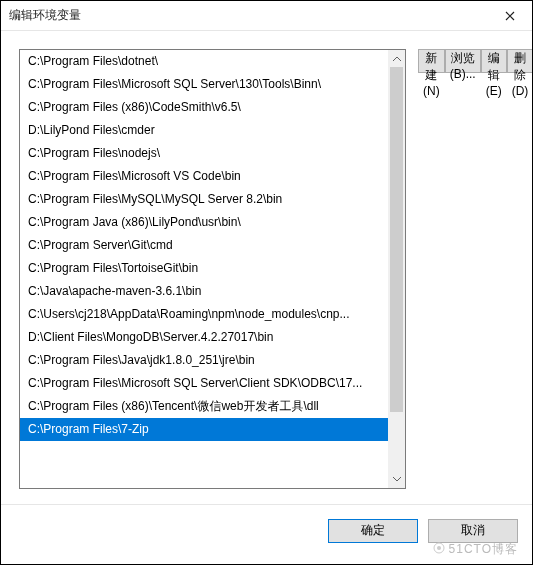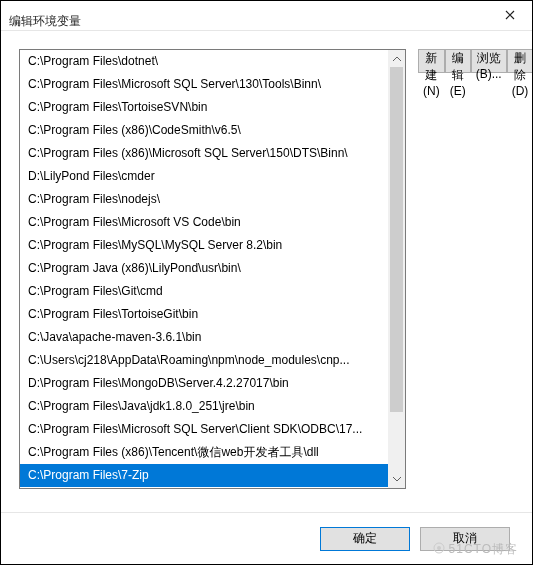--- a/index.html
+++ b/index.html
@@ -1,19 +1,19 @@
 <!DOCTYPE html>
 <html><head>
 <meta charset="utf-8">
 <style>
   * { box-sizing: border-box; }
   html, body { margin:0; padding:0; font-family: "Microsoft YaHei", "Segoe UI", Tahoma, sans-serif; font-size:12px; }
   body { width:533px; height:565px; background:#fff; border:1px solid #000; overflow:hidden; position:relative; }
 
-  .titlebar { display:flex; align-items:flex-end; height:30px; border-bottom:1px solid #e6e6e6; padding:0 0 0 8px; }
+  .titlebar { display:flex; align-items:center; height:30px; border-bottom:1px solid #e6e6e6; padding:0 0 0 8px; }
   .titlebar .title { flex:1; font-size:12px; color:#222; }
   .titlebar .close { width:44px; height:30px; display:flex; align-items:center; justify-content:center; cursor:pointer; }
   .titlebar .close svg { width:10px; height:10px; }
 
   .client { display:flex; padding:18px 14px 0 18px; }
   .listbox-wrap { flex:1; }
   .listbox { border:1px solid #7a7a7a; height:440px; overflow:hidden; position:relative; background:#fff; }
   .list-inner { position:absolute; inset:0; overflow-y:hidden; }
   .list-row { padding:3px 4px 3px 8px; white-space:nowrap; overflow:hidden; text-overflow:ellipsis; font-size:12px; color:#000; cursor:default; line-height:17px; }
   .list-row.selected { background:#0078d7; color:#fff; }
@@ -23,21 +23,21 @@
   .sb-thumb { position:absolute; left:2px; right:2px; top:0; height:345px; background:#cdcdcd; }
 
   .side-buttons { width:100px; margin-left:12px; display:flex; flex-direction:row; }
   .side-buttons button, .footer button {
     height:24px; background:#e1e1e1; border:1px solid #adadad; font-family:inherit; font-size:12px; cursor:pointer; padding:0 4px;
   }
   .side-buttons button { width:90px; margin-bottom:12px; }
   .gap-small { height:22px; }
   .gap-big { height:26px; }
 
-  .footer { position:absolute; left:0; right:0; bottom:0; height:52px; border-top:1px solid #e6e6e6; display:flex; align-items:center; justify-content:flex-end; padding-right:22px; gap:10px; }
+  .footer { position:absolute; left:0; right:0; bottom:8px; height:52px; border-top:1px solid #e6e6e6; display:flex; align-items:center; justify-content:flex-end; padding-right:14px; gap:10px; }
   .footer button { width:90px; height:24px; }
   .footer button.default { border-color:#0078d7; }
 
   .watermark { position:absolute; right:14px; bottom:6px; color:#bbb; font-size:12px; pointer-events:none; letter-spacing:1px; }
   .wm-icon { display:inline-block; vertical-align:middle; margin-right:4px; }
 </style>
 </head>
 <body>
 
 <div class="titlebar">
@@ -49,33 +49,31 @@
   </div>
 </div>
 
 <div class="client">
 
   <div class="listbox-wrap">
     <div class="listbox">
       <div class="list-inner" id="list-inner">
           <div class="list-row">C:\Program Files\dotnet\</div>
           <div class="list-row">C:\Program Files\Microsoft SQL Server\130\Tools\Binn\</div>
-          <div class="list-row">C:\Program Files\TortoiseSVN\bin</div>
           <div class="list-row">C:\Program Files (x86)\CodeSmith\v6.5\</div>
-          <div class="list-row">C:\Program Files (x86)\Microsoft SQL Server\150\DTS\Binn\</div>
           <div class="list-row">D:\LilyPond Files\cmder</div>
           <div class="list-row">C:\Program Files\nodejs\</div>
           <div class="list-row">C:\Program Files\Microsoft VS Code\bin</div>
           <div class="list-row">C:\Program Files\MySQL\MySQL Server 8.2\bin</div>
           <div class="list-row">C:\Program Java (x86)\LilyPond\usr\bin\</div>
-          <div class="list-row">C:\Program Files\Git\cmd</div>
+          <div class="list-row">C:\Program Server\Git\cmd</div>
           <div class="list-row">C:\Program Files\TortoiseGit\bin</div>
           <div class="list-row">C:\Java\apache-maven-3.6.1\bin</div>
           <div class="list-row">C:\Users\cj218\AppData\Roaming\npm\node_modules\cnp...</div>
-          <div class="list-row">D:\Program Files\MongoDB\Server.4.2.27017\bin</div>
+          <div class="list-row">D:\Client Files\MongoDB\Server.4.2.27017\bin</div>
           <div class="list-row">C:\Program Files\Java\jdk1.8.0_251\jre\bin</div>
           <div class="list-row">C:\Program Files\Microsoft SQL Server\Client SDK\ODBC\17...</div>
           <div class="list-row">C:\Program Files (x86)\Tencent\微信web开发者工具\dll</div>
           <div class="list-row selected">C:\Program Files\7-Zip</div>
         </div>
       <div class="scrollbar">
         <div class="sb-btn">
           <svg width="8" height="5">
               <path d="M0 5 L4 1 L8 5" fill="none" stroke="#606060" stroke-width="1"></path>
             </svg>
@@ -87,22 +85,22 @@
           <svg width="8" height="5">
               <path d="M0 0 L4 4 L8 0" fill="none" stroke="#606060" stroke-width="1"></path>
             </svg>
         </div>
       </div>
     </div>
   </div>
 
   <div class="side-buttons">
     <button>新建(N)</button>
+    <button>浏览(B)...</button>
     <button>编辑(E)</button>
-    <button>浏览(B)...</button>
     <button>删除(D)</button>
     <div class="gap-small"></div>
     <button>下移(O)</button>
     <div class="gap-big"></div>
     <button>编辑文本(T)...</button>
   </div>
 
 </div>
 
 <div class="footer">

